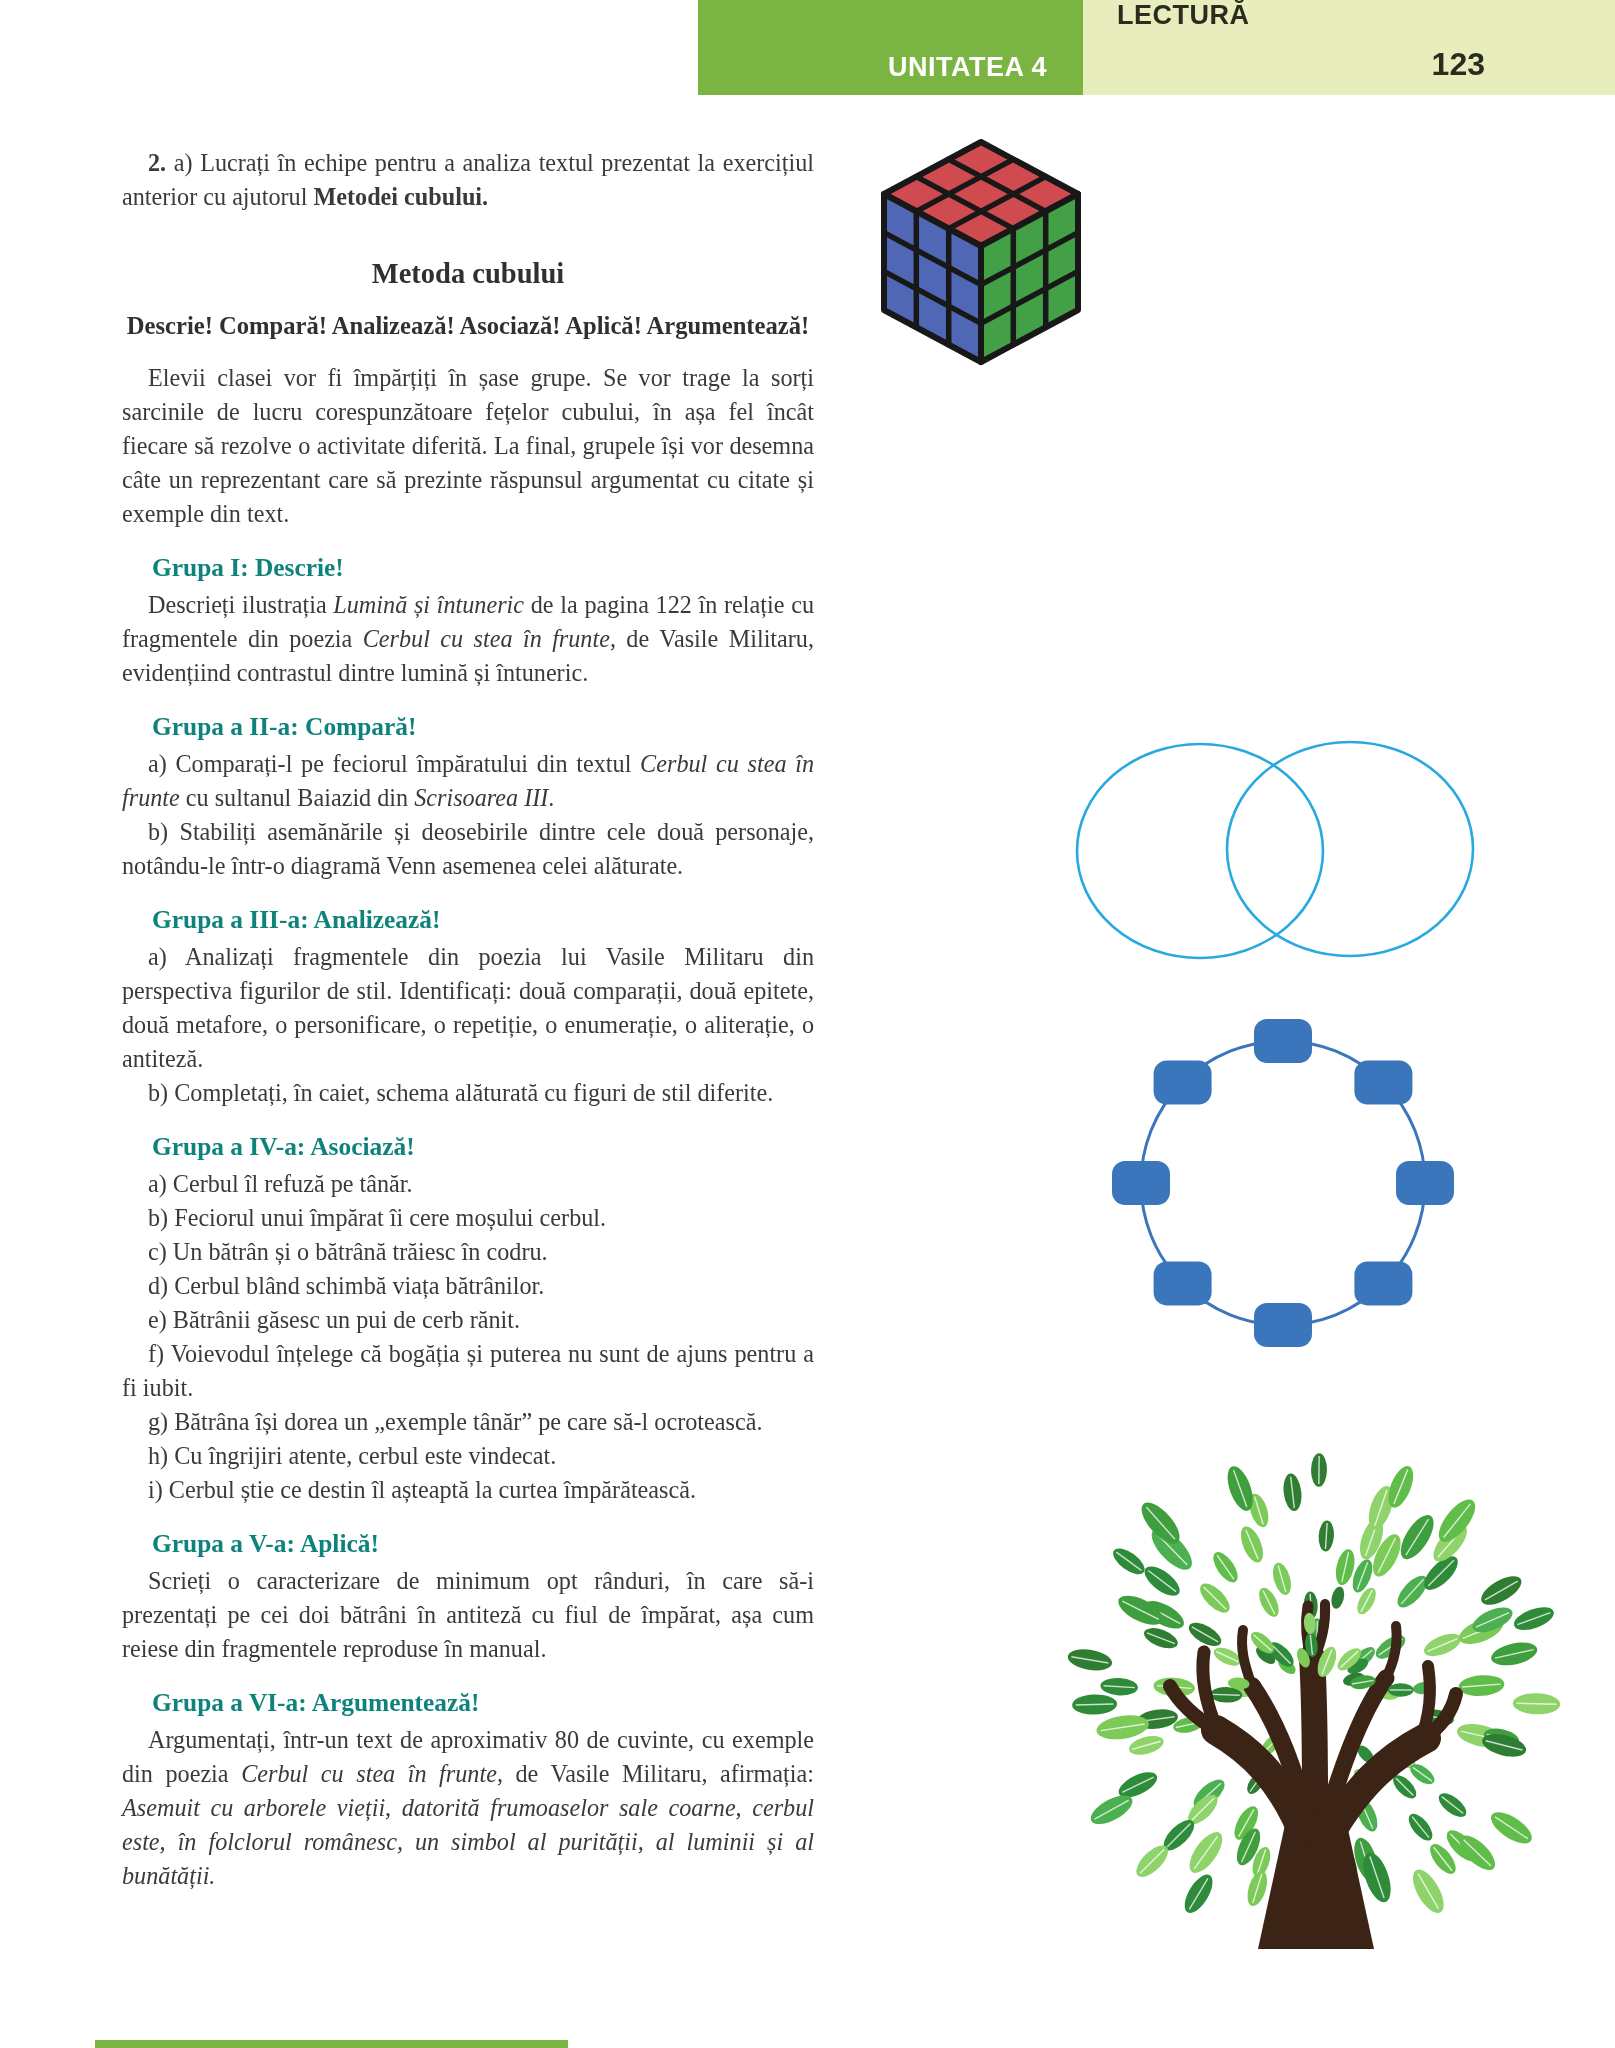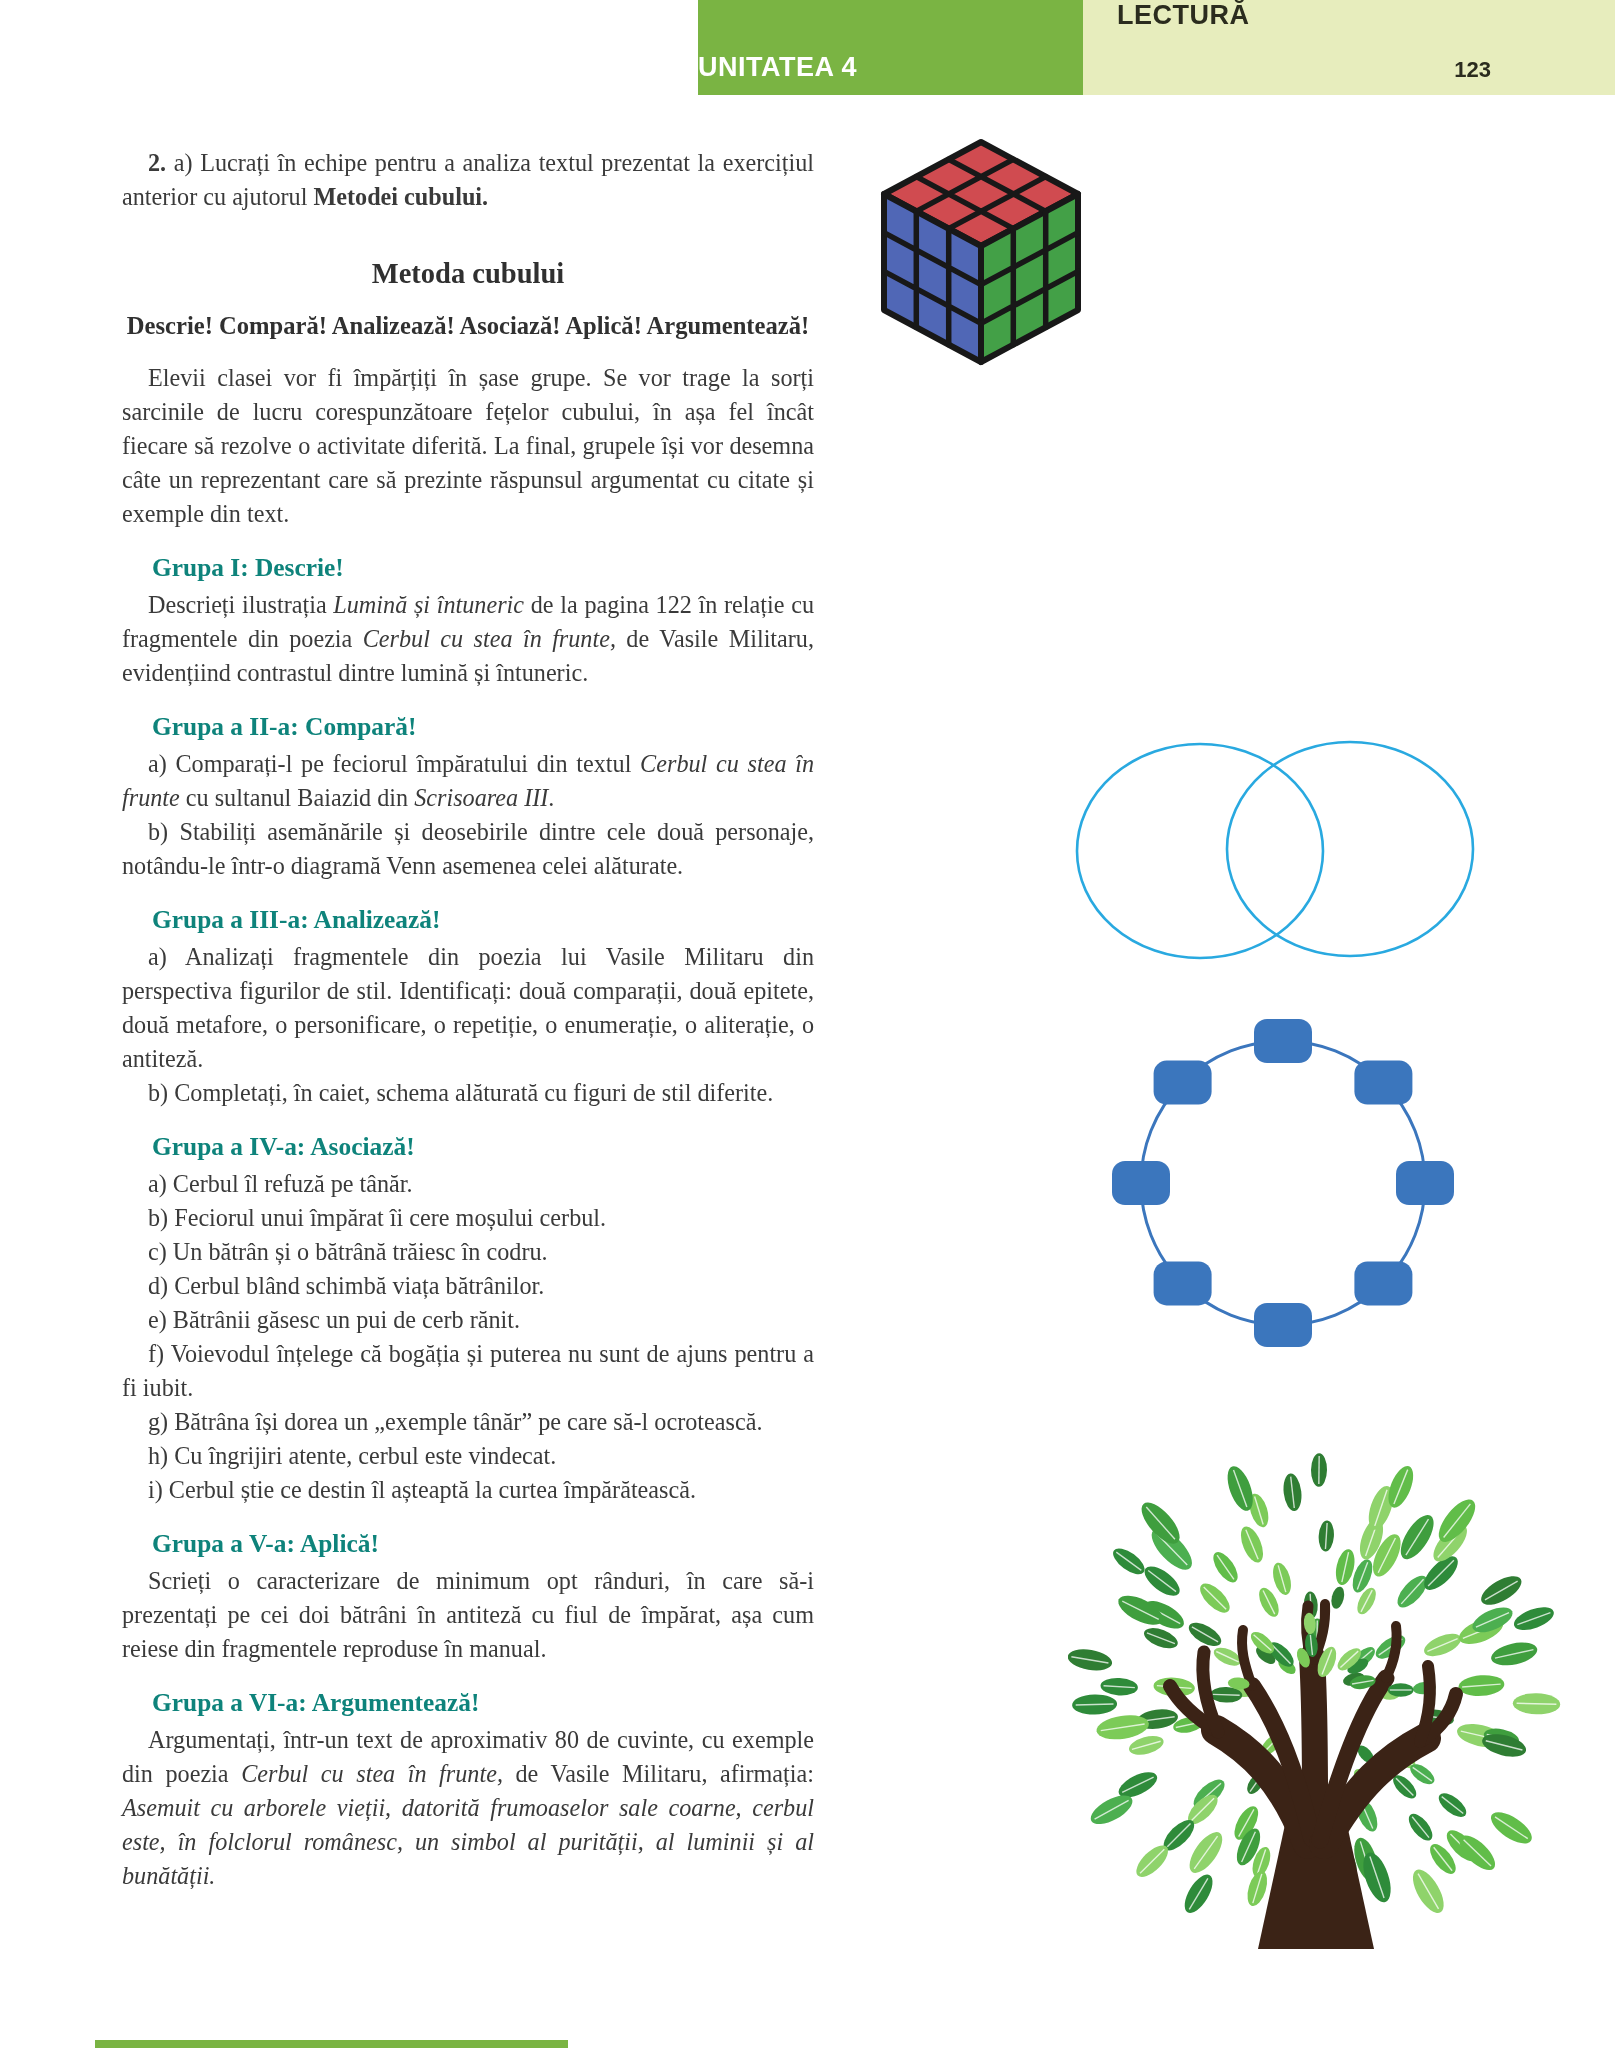--- a/index.html
+++ b/index.html
@@ -10,39 +10,39 @@
   }
   *{box-sizing:border-box;}
   html,body{margin:0;padding:0;background:#ffffff;}
   .page{
     position:relative;width:1615px;height:2048px;background:#fff;overflow:hidden;
     font-family:"Liberation Serif","DejaVu Serif",serif;color:var(--body);
   }
   
   .band-green{
     position:absolute;left:698px;top:0;width:385px;height:95px;background:var(--green);
-    display:flex;align-items:flex-end;
+    display:flex;align-items:flex-end;justify-content:flex-end;
     padding:0 36px 12px 0;
   }
   .band-green .lbl{
     font-family:"Liberation Sans","DejaVu Sans",sans-serif;font-weight:700;
     font-size:27px;color:#ffffff;letter-spacing:.5px;
   }
   .band-light{
     position:absolute;left:1083px;top:0;width:532px;height:95px;background:var(--light);
     display:flex;padding:0 9px 12px 34px;
   }
   .band-light .lbl{
     font-family:"Liberation Sans","DejaVu Sans",sans-serif;font-weight:700;
     font-size:27px;color:#2b2c1e;letter-spacing:.5px;
   }
   .band-light .pagenum{
-    position:absolute;right:124px;bottom:12px;
+    position:absolute;right:130px;bottom:12px;
     font-family:"Liberation Sans","DejaVu Sans",sans-serif;font-weight:700;
-    font-size:22px;color:#2b2c1e;
+    font-size:32px;color:#2b2c1e;
   }
   
   .text-col{
     position:absolute;left:122px;top:146px;width:692px;
     font-size:24.2px;line-height:34px;text-align:justify;
   }
   .text-col p{margin:0;}
   .body-p{text-indent:26px;}
   .b{font-weight:700;}
   .i{font-style:italic;}

